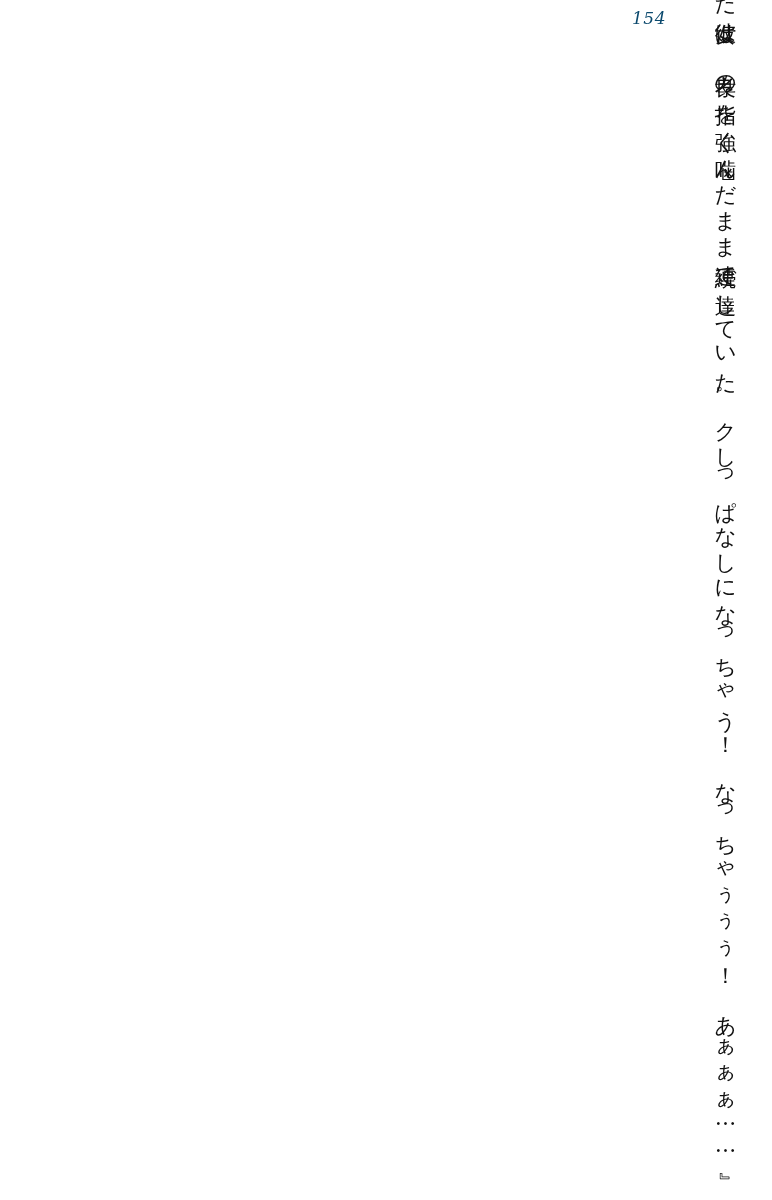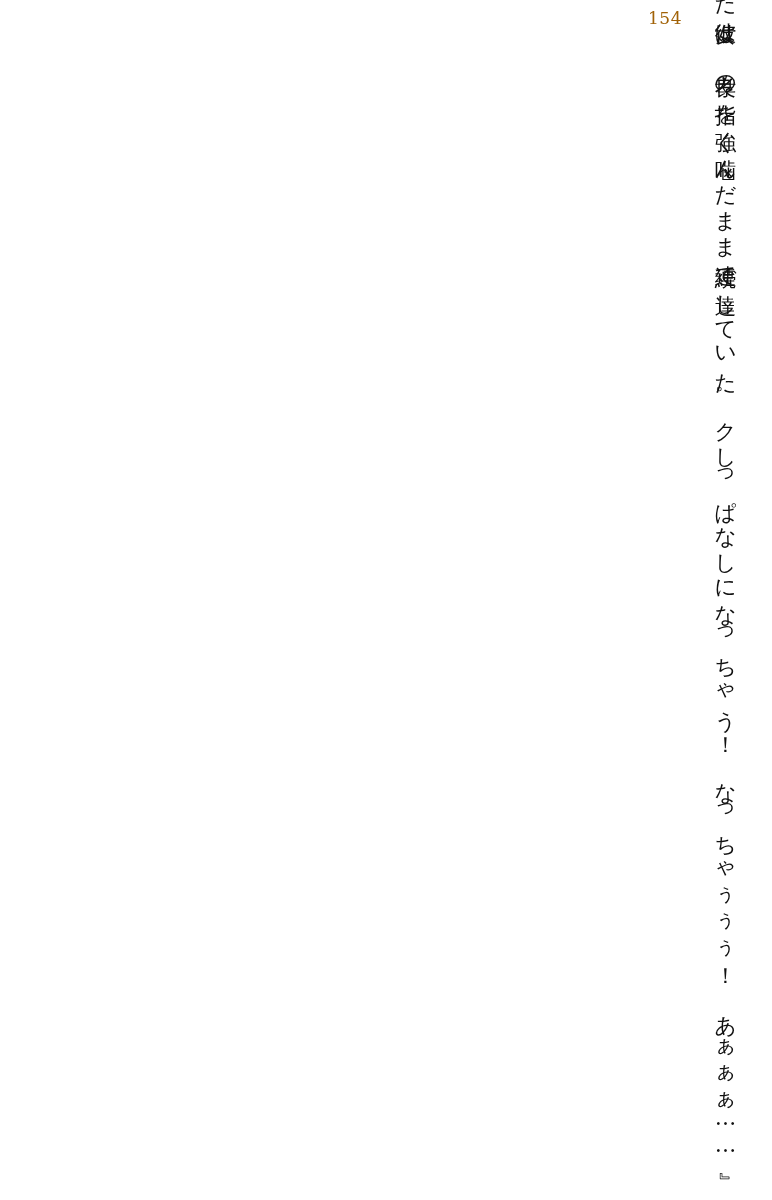--- a/index.html
+++ b/index.html
@@ -18,24 +18,25 @@
   .page {
     position: relative;
     width: 772px;
     height: 1200px;
     box-sizing: border-box;
   }
 
   .page-number {
     position: absolute;
     top: 8px;
-    right: 90px;
+    right: 106px;
     font-size: 17px;
+    font-style: italic;
     font-family: "DejaVu Serif", "Liberation Serif", serif;
-    color: #a16207;
+    color: #0c4a6e;
     letter-spacing: 0.5px;
   }
 
   
   .vtext {
     position: absolute;
     top: 52px;
     right: 36px;
     left: 36px;
     bottom: 40px;

